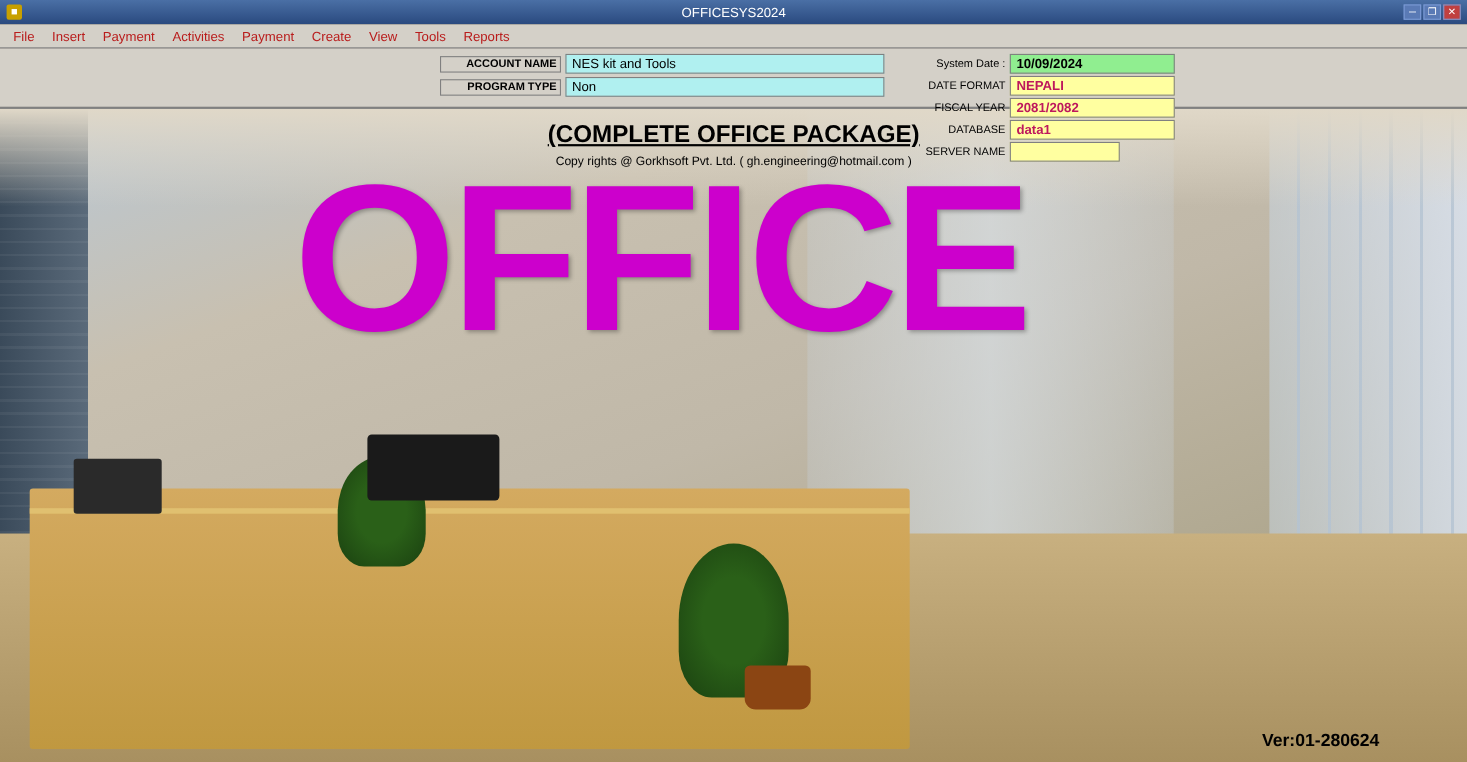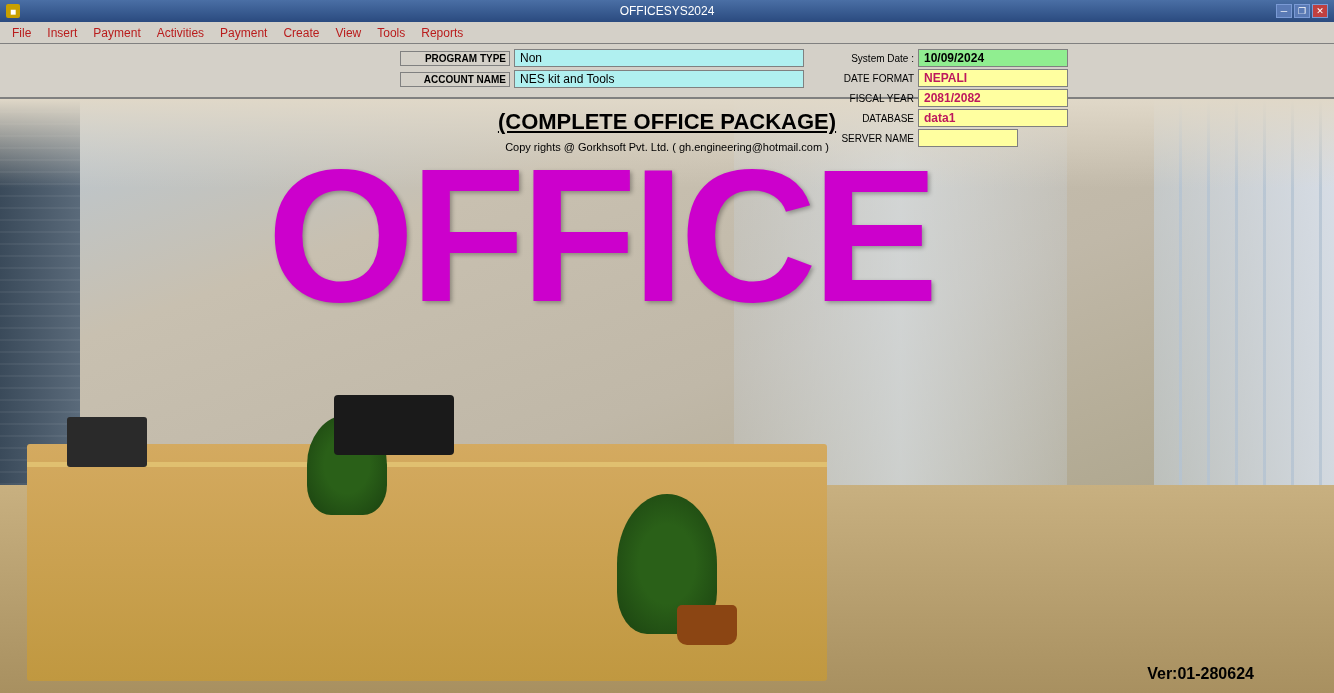--- a/index.html
+++ b/index.html
@@ -269,26 +269,26 @@
   <span class="menu-item">Payment</span>
   <span class="menu-item">Create</span>
   <span class="menu-item">View</span>
   <span class="menu-item">Tools</span>
   <span class="menu-item">Reports</span>
 </div>
 
 <div id="info-bar">
   <div id="left-fields">
     <div class="field-row">
+      <span class="field-label">ACCOUNT NAME</span>
+      <span class="field-value">NES kit and Tools</span>
+    </div>
+    <div class="field-row">
       <span class="field-label">PROGRAM TYPE</span>
       <span class="field-value field-value-non">Non</span>
-    </div>
-    <div class="field-row">
-      <span class="field-label">ACCOUNT NAME</span>
-      <span class="field-value">NES kit and Tools</span>
     </div>
   </div>
 
   <div id="right-panel">
     <div class="info-row">
       <span class="info-label">System Date  :</span>
       <span class="info-value info-value-green">10/09/2024</span>
     </div>
     <div class="info-row">
       <span class="info-label">DATE FORMAT</span>

